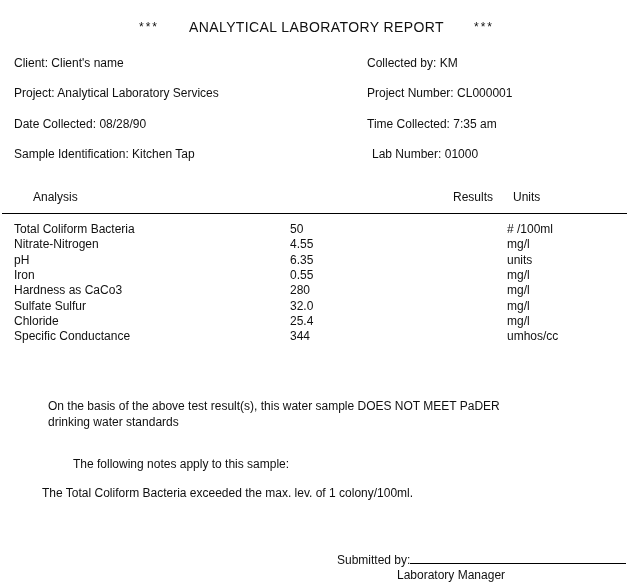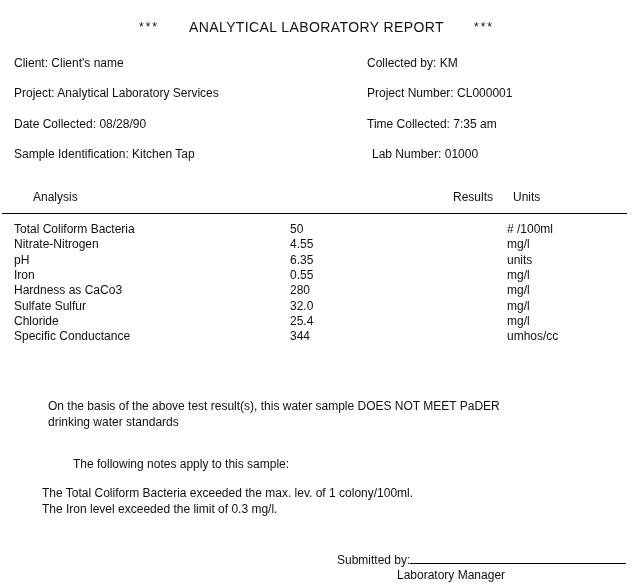--- a/index.html
+++ b/index.html
@@ -171,21 +171,20 @@
   </div>
 
   <div class="conclusion">
     <div>On the basis of the above test result(s), this water sample DOES NOT MEET PaDER</div>
     <div>drinking water standards</div>
   </div>
 
   <div class="notes-header">The following notes apply to this sample:</div>
   <div class="notes-items">
     <div>The Total Coliform Bacteria exceeded the max. lev. of 1 colony/100ml.</div>
-    <div>The Iron level exceeded the limit of 0.3 mg/l.</div>
   </div>
 
   <div class="signature">
     <span>Submitted by:</span><span class="sig-line"></span>
   </div>
   <div class="sig-role">Laboratory Manager</div>
 
 </div>
 
 </body></html>

